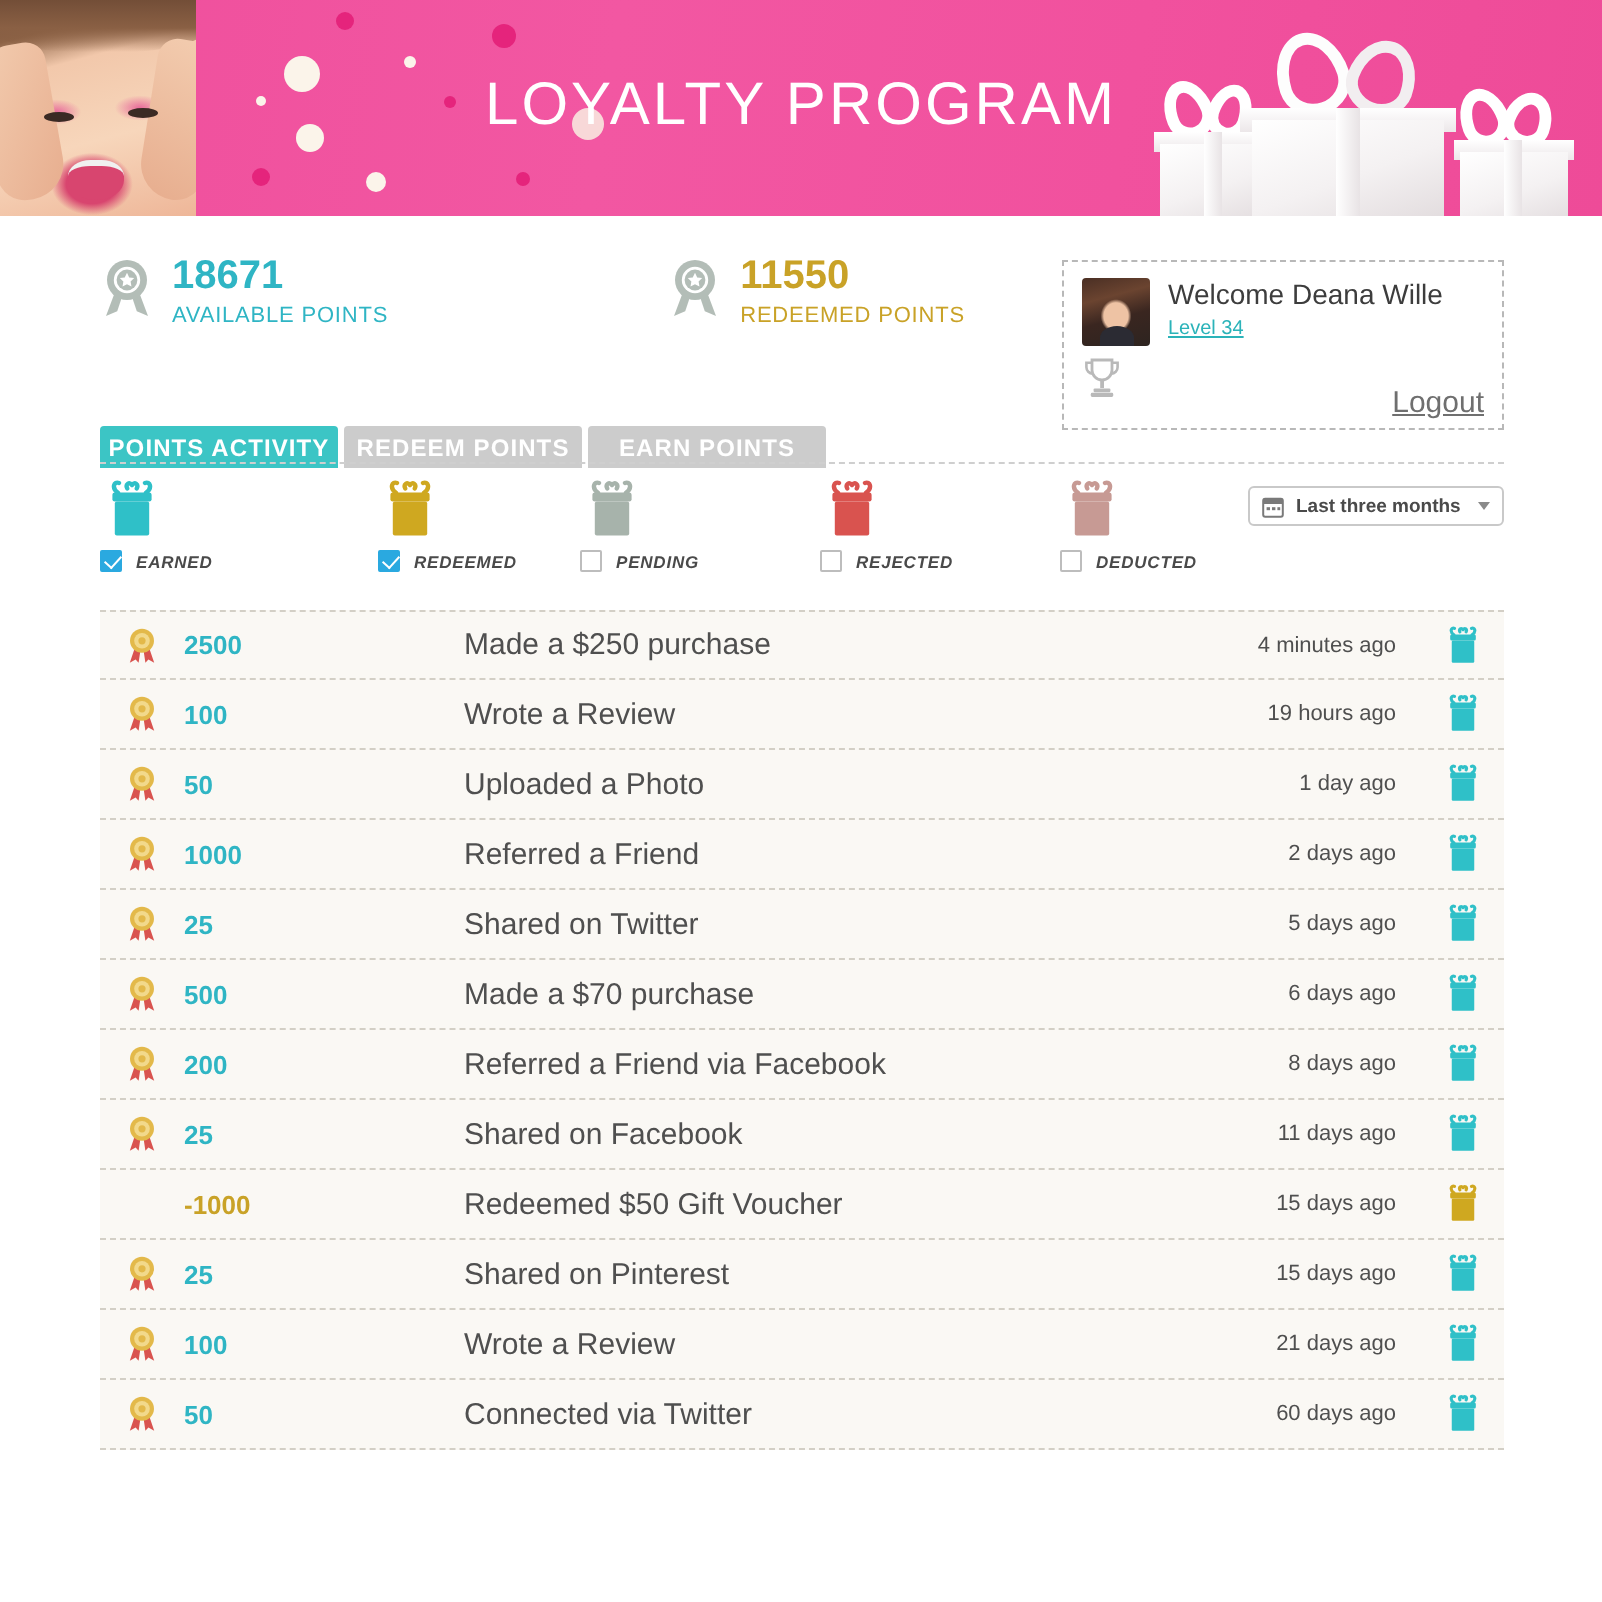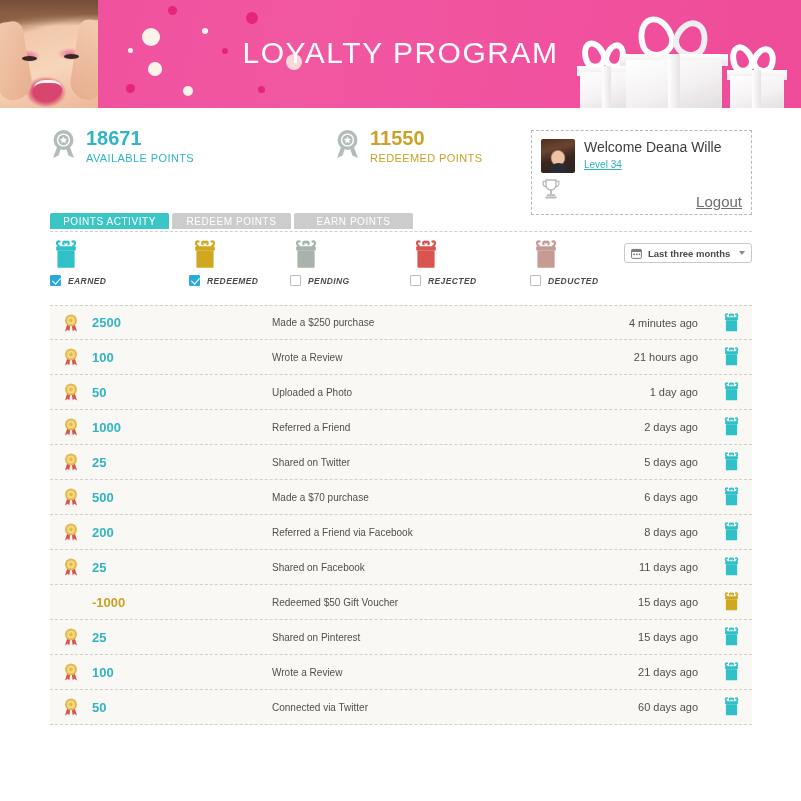--- a/index.html
+++ b/index.html
@@ -158,23 +158,23 @@
     display: inline-block; margin-top: 3px;
   }
   .logout {
     position: absolute; right: 9px; bottom: 4px;
     font-size: 15px; color: #6f6f6f;
   }
 
   
   .tabs { position: absolute; left: 50px; top: 213px; display: flex; gap: 3px; }
   .tab {
-    width: 119px; height: 16px;
+    width: 119px; height: 21px;
     display: flex; align-items: center; justify-content: center;
-    font-size: 10px; font-weight: normal; letter-spacing: .55px;
+    font-size: 12px; font-weight: bold; letter-spacing: .55px;
     border-radius: 2px 2px 0 0;
   }
   .tab.active { background: #3cc5c5; color: #ffffff; }
   .tab.idle   { background: #cccccc; color: #ffffff; }
   .tabs-rule {
     position: absolute; left: 50px; top: 231px; width: 702px;
     border-top: 1px dashed #cfcfcf;
   }
 
   
@@ -219,21 +219,21 @@
     height: 35px; display: flex; align-items: center;
     background: #faf8f4;
     border-bottom: 1px dashed #d3cfc6;
   }
   .trow:first-child { border-top: 1px dashed #d3cfc6; }
   .c-medal { width: 42px; flex: 0 0 42px; display: flex; justify-content: center; }
   .medal-icon { width: 16px; height: 18px; }
   .c-pts { width: 140px; flex: 0 0 140px; font-size: 13px; font-weight: bold; }
   .c-pts.earn { color: #2fb5c4; }
   .c-pts.redeem { color: #c9a227; }
-  .c-desc { flex: 1; font-size: 10px; color: #4f4f4f; margin-left: 40px; }
+  .c-desc { flex: 1; font-size: 15px; color: #4f4f4f; }
   .c-time { width: 140px; flex: 0 0 140px; text-align: right; font-size: 11px; color: #4f4f4f; padding-right: 12px; }
   .c-gift { width: 42px; flex: 0 0 42px; display: flex; justify-content: center; }
   .gift-small { width: 17px; height: 20px; }
 </style>
 </head>
 <body>
 
 <div class="banner">
   <div class="model">
     <div class="model-hair"></div>
@@ -446,21 +446,21 @@
       <svg class="medal-icon" viewBox="0 0 16 18">
         <path d="M4.4 10 L1.9 17.4 L4.8 15.8 L6.3 17.4 L7.1 12 Z" fill="#d9534f"></path>
         <path d="M11.6 10 L14.1 17.4 L11.2 15.8 L9.7 17.4 L8.9 12 Z" fill="#d9534f"></path>
         <circle cx="8" cy="6.4" r="6" fill="#e3b94a"></circle>
         <circle cx="8" cy="6.4" r="3.9" fill="#f2d98b"></circle>
         <circle cx="8" cy="6.4" r="1.8" fill="#e3b94a"></circle>
       </svg>
     </div>
     <div class="c-pts earn">100</div>
     <div class="c-desc">Wrote a Review</div>
-    <div class="c-time">21 hours ago</div>
+    <div class="c-time">19 hours ago</div>
     <div class="c-gift">
       <svg class="gift-small" viewBox="0 0 26 30">
         <path d="M6.5 1.5 C4 0.5 2.6 4 6 6.4 M19.5 1.5 C22 0.5 23.4 4 20 6.4 M13 2.5 C11.6 .8 9.6 2 10.6 4.2 M13 2.5 C14.4 .8 16.4 2 15.4 4.2" fill="none" stroke="#2fc0c8" stroke-width="2.4" stroke-linecap="round"></path>
         <rect x="3.2" y="6.2" width="19.6" height="4.6" rx="1.2" fill="#2fc0c8"></rect>
         <rect x="4.4" y="10.8" width="17.2" height="17" rx="1" fill="#2fc0c8"></rect>
       </svg>
     </div>
   </div>
 
   <div class="trow">

